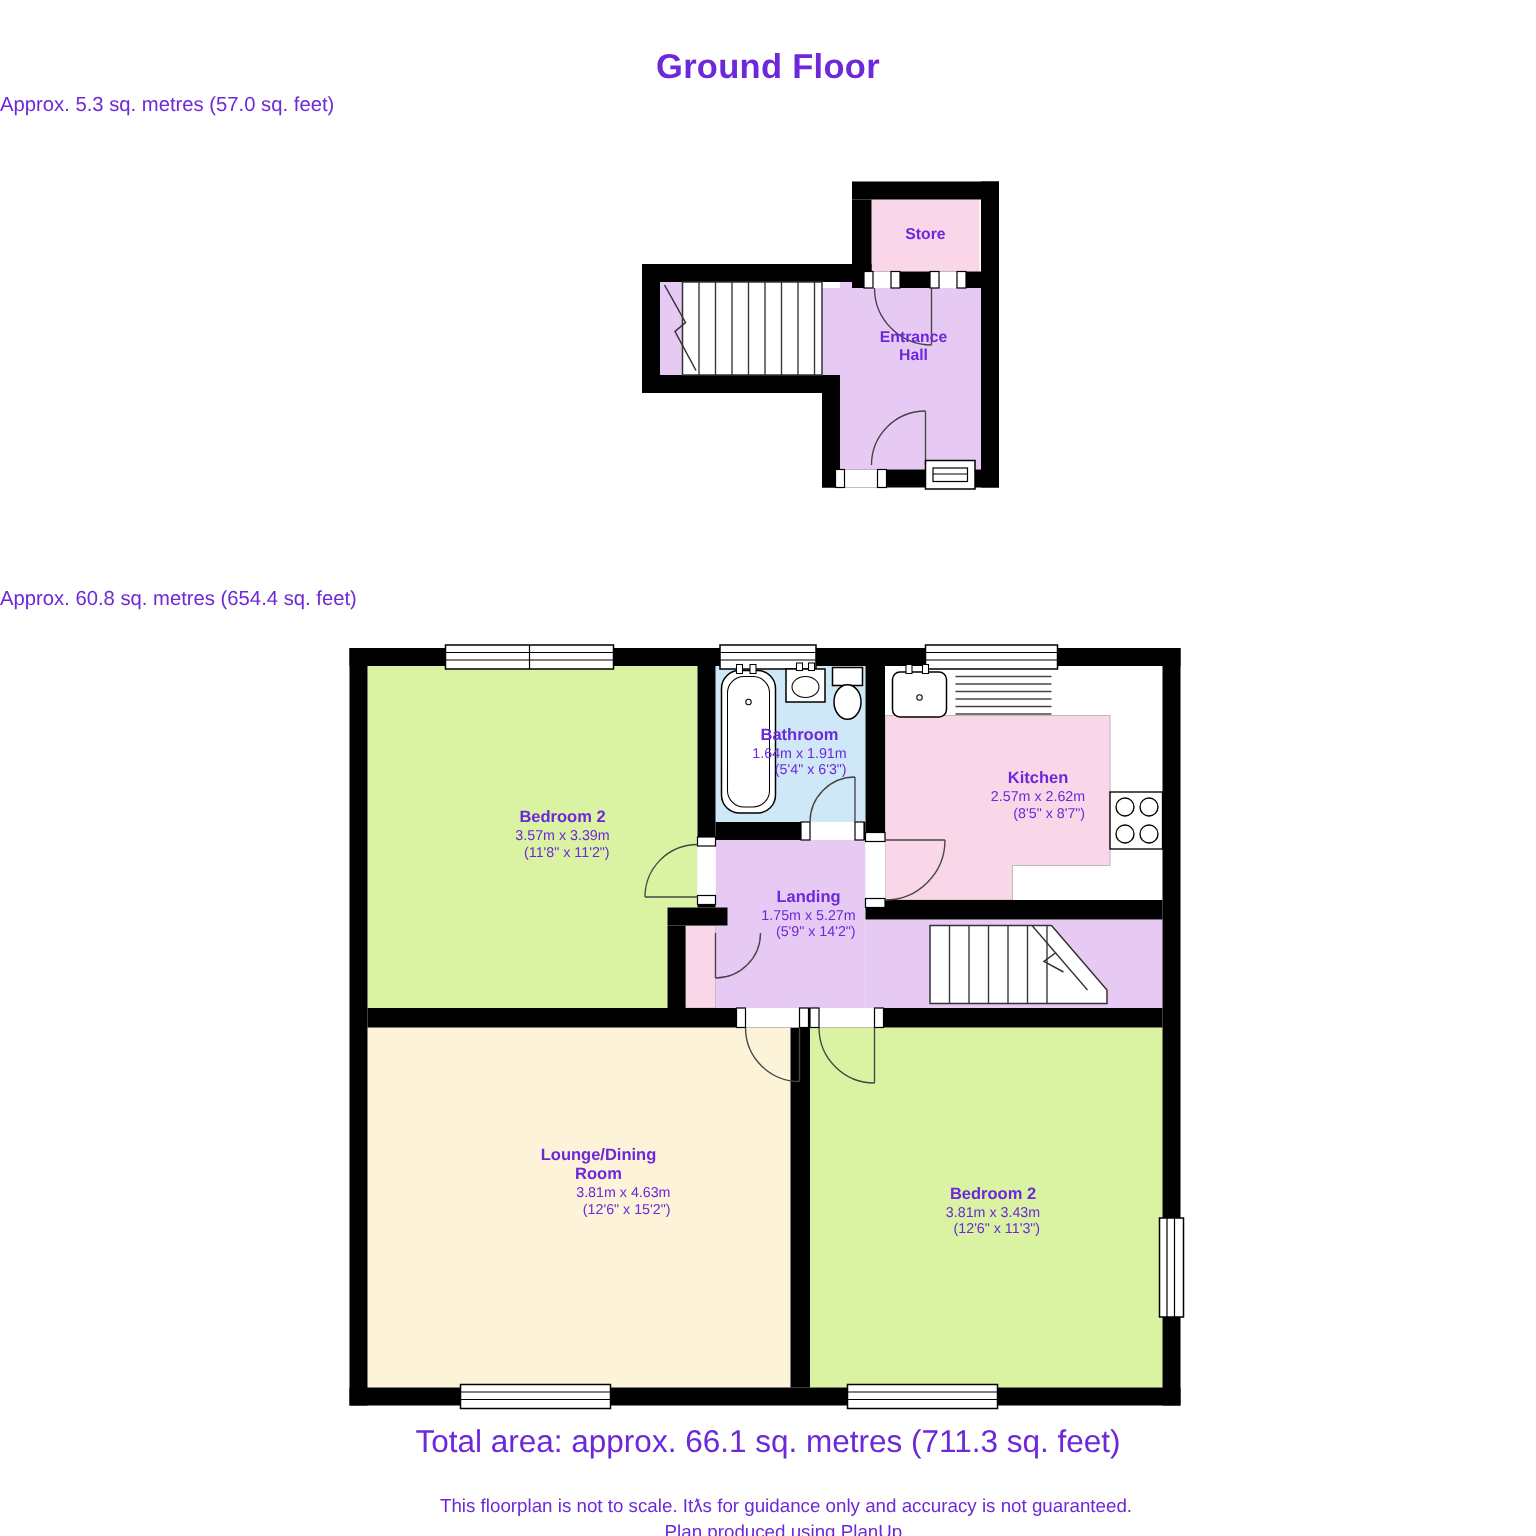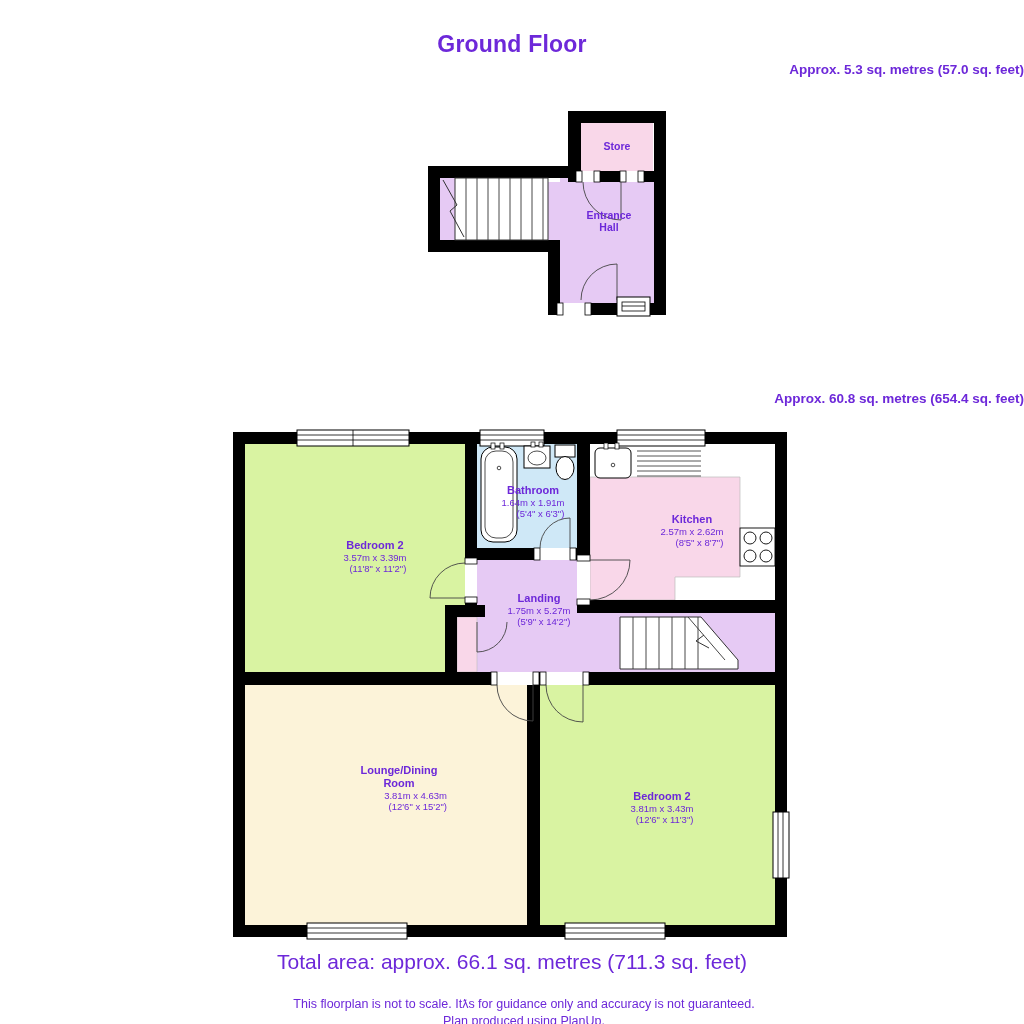--- a/index.html
+++ b/index.html
@@ -1,40 +1,40 @@
 <!DOCTYPE html>
 <html><head>
 <meta charset="utf-8">
 <style>
   html,body{margin:0;padding:0;background:#fff;}
   .page{position:relative;width:1024px;height:1024px;background:#ffffff;
         font-family:"Liberation Sans",sans-serif;color:#6d28d9;overflow:hidden;}
   .floor-title{position:absolute;left:0;width:100%;text-align:center;
         font-weight:bold;font-size:23px;letter-spacing:.2px;}
-  .floor-sub{position:absolute;left:0;width:100%;text-align:right;font-size:13.5px;font-weight:bold;}
+  .floor-sub{position:absolute;left:0;width:100%;text-align:left;font-size:13.5px;}
   .plan{position:absolute;}
   .plan svg{position:absolute;left:-3px;top:-3px;}
   .room-label{position:absolute;transform:translateX(-50%);text-align:center;
         line-height:1.18;white-space:nowrap;}
   .room-label.wrap{white-space:normal;}
   .room-name{font-weight:bold;font-size:11px;display:block;}
   .room-name.sm{font-size:10.5px;}
   .room-dims{font-size:9.5px;display:block;text-align:right;}
   .footer-total{position:absolute;left:0;width:100%;text-align:center;font-size:21px;}
   .footer-line{position:absolute;left:12px;width:100%;text-align:center;font-size:12.5px;margin-top:12px;}
 </style>
 </head>
 <body>
 
 <div class="page">
 
   <div class="floor-title" style="top:31px">Ground Floor</div>
   <div class="floor-sub" style="top:62px">Approx. 5.3 sq. metres (57.0 sq. feet)</div>
 
-  <div class="plan" style="left:423px;top:104px;width:245px;height:215px;">
+  <div class="plan" style="left:423px;top:114px;width:245px;height:215px;">
     <svg width="251" height="221" viewBox="-3 -3 251 221">
 
       <g>
         <rect x="158" y="19" width="72" height="48" fill="#f9d7e9"></rect>
         <rect x="137" y="74" width="94" height="125" fill="#e6caf4"></rect>
         <rect x="125" y="78" width="12" height="58" fill="#e6caf4"></rect>
         <rect x="17" y="74" width="108" height="62" fill="#e6caf4"></rect>
       </g>
 
       <g fill="#000">

